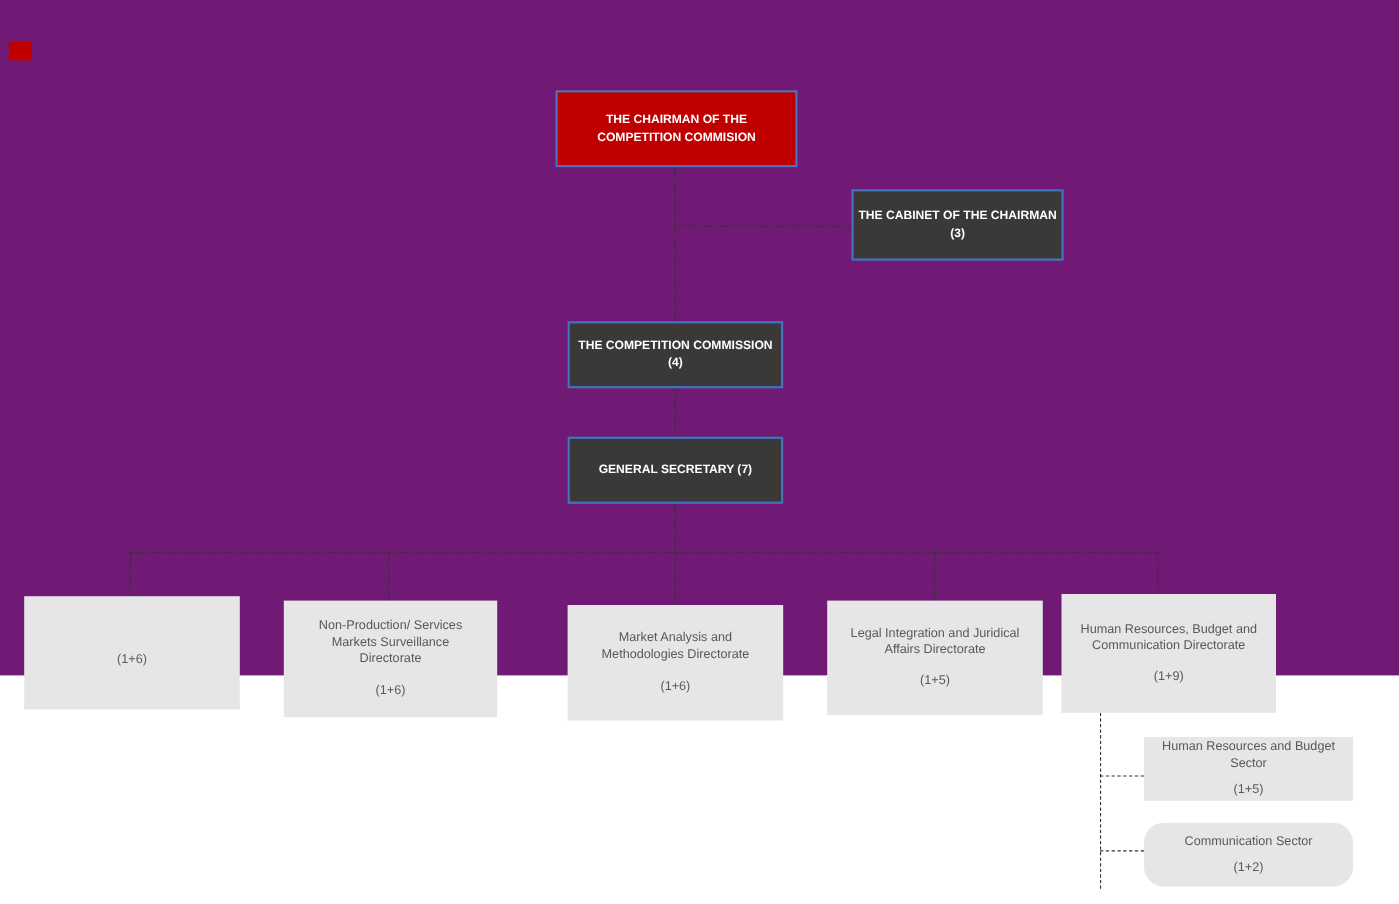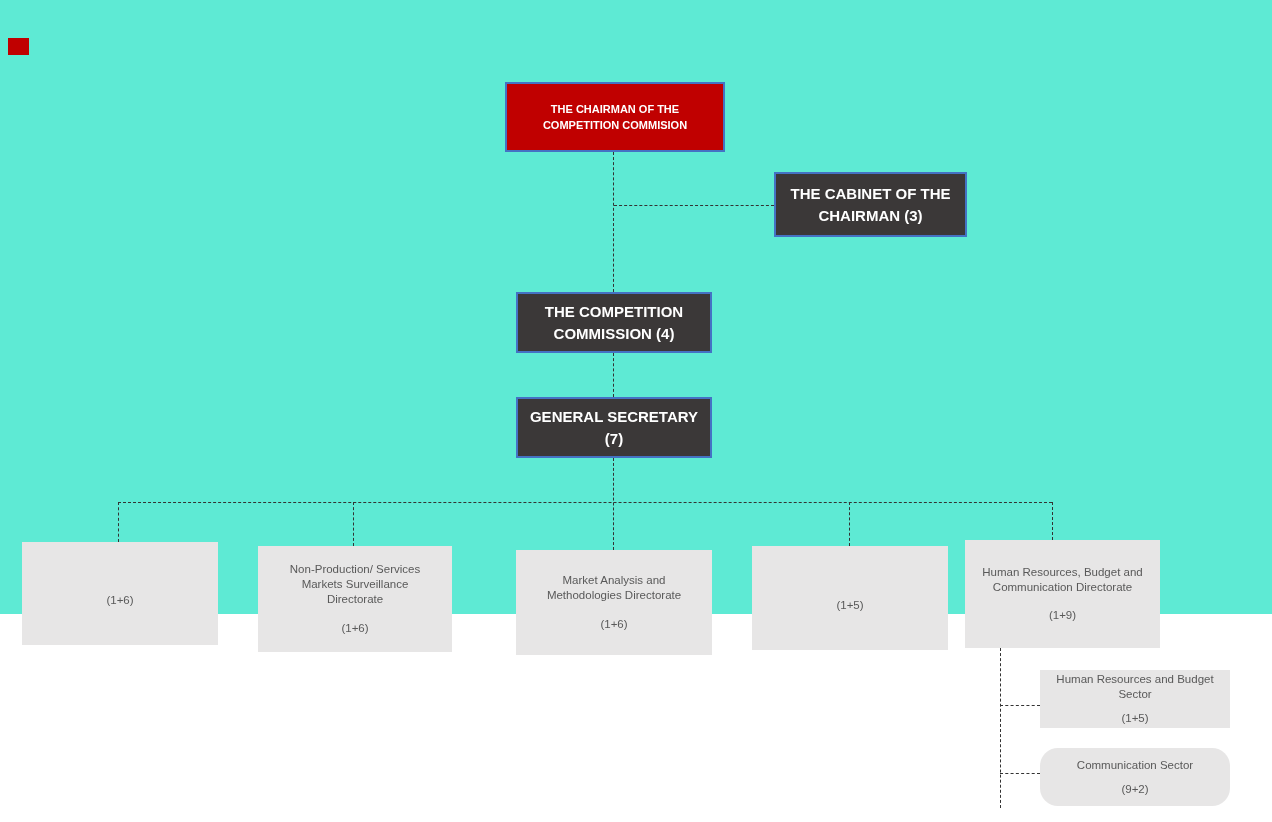--- a/index.html
+++ b/index.html
@@ -6,29 +6,29 @@
     --accent-red:#C00000;
     --dark-box:#3B3838;
     --light-box:#E7E6E6;
     --box-border:#4472C4;
     --connector:#333333;
     --light-box-text:#595959;
   }
   *{margin:0;padding:0;box-sizing:border-box;}
   html,body{width:1272px;height:822px;background:#ffffff;overflow:hidden;
     font-family:"Liberation Sans", sans-serif;}
-  .canvas{position:relative;width:1272px;height:614px;background:#5eead4;}
+  .canvas{position:relative;width:1272px;height:614px;background:#701a75;}
 
   
   .node{position:absolute;display:flex;flex-direction:column;align-items:center;
     justify-content:center;text-align:center;}
   .node.red{background:var(--accent-red);border:2px solid var(--box-border);
     color:#ffffff;font-weight:bold;font-size:11px;line-height:1.5;padding:0 12px;}
   .node.dark{background:var(--dark-box);border:2px solid var(--box-border);
-    color:#ffffff;font-weight:bold;font-size:15px;line-height:1.45;padding:0 4px;}
+    color:#ffffff;font-weight:bold;font-size:11px;line-height:1.45;padding:0 4px;}
   .node.light{background:var(--light-box);color:var(--light-box-text);
     font-size:11.5px;line-height:1.3;padding:0 14px;}
   .node.light .staff{margin-top:14px;}
   .node.light.small .staff{margin-top:9px;}
 
   .chairman{left:505px;top:82px;width:220px;height:70px;}
   .cabinet{left:774px;top:172px;width:193px;height:65px;}
   .commission{left:516px;top:292px;width:196px;height:61px;}
   .secretary{left:516px;top:397px;width:196px;height:61px;}
   .d1{left:22px;top:542px;width:196px;height:103px;}
@@ -104,31 +104,32 @@
     <div class="title">Non-Production/ Services Markets Surveillance Directorate</div>
     <div class="staff">(1+6)</div>
   </div>
 
   <div class="node light d3">
     <div class="title">Market Analysis and Methodologies Directorate</div>
     <div class="staff">(1+6)</div>
   </div>
 
   <div class="node light d4">
+    <div class="title">Legal Integration and Juridical Affairs Directorate</div>
     <div class="staff">(1+5)</div>
   </div>
 
   <div class="node light d5">
     <div class="title">Human Resources, Budget and Communication Directorate</div>
     <div class="staff">(1+9)</div>
   </div>
 
   <div class="node light small s1">
     <div class="title">Human Resources and Budget Sector</div>
     <div class="staff">(1+5)</div>
   </div>
 
   <div class="node light small s2">
     <div class="title">Communication Sector</div>
-    <div class="staff">(9+2)</div>
+    <div class="staff">(1+2)</div>
   </div>
 
 </div>
 
 </body></html>

